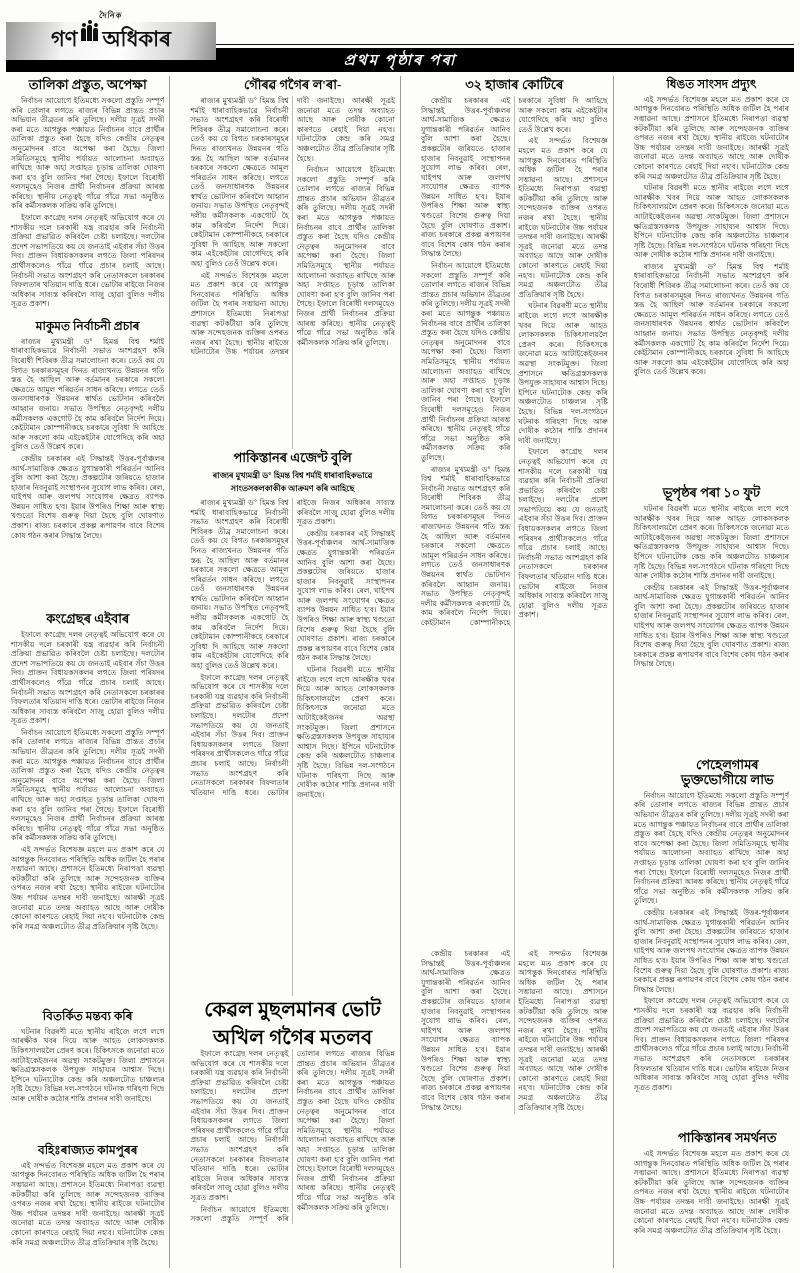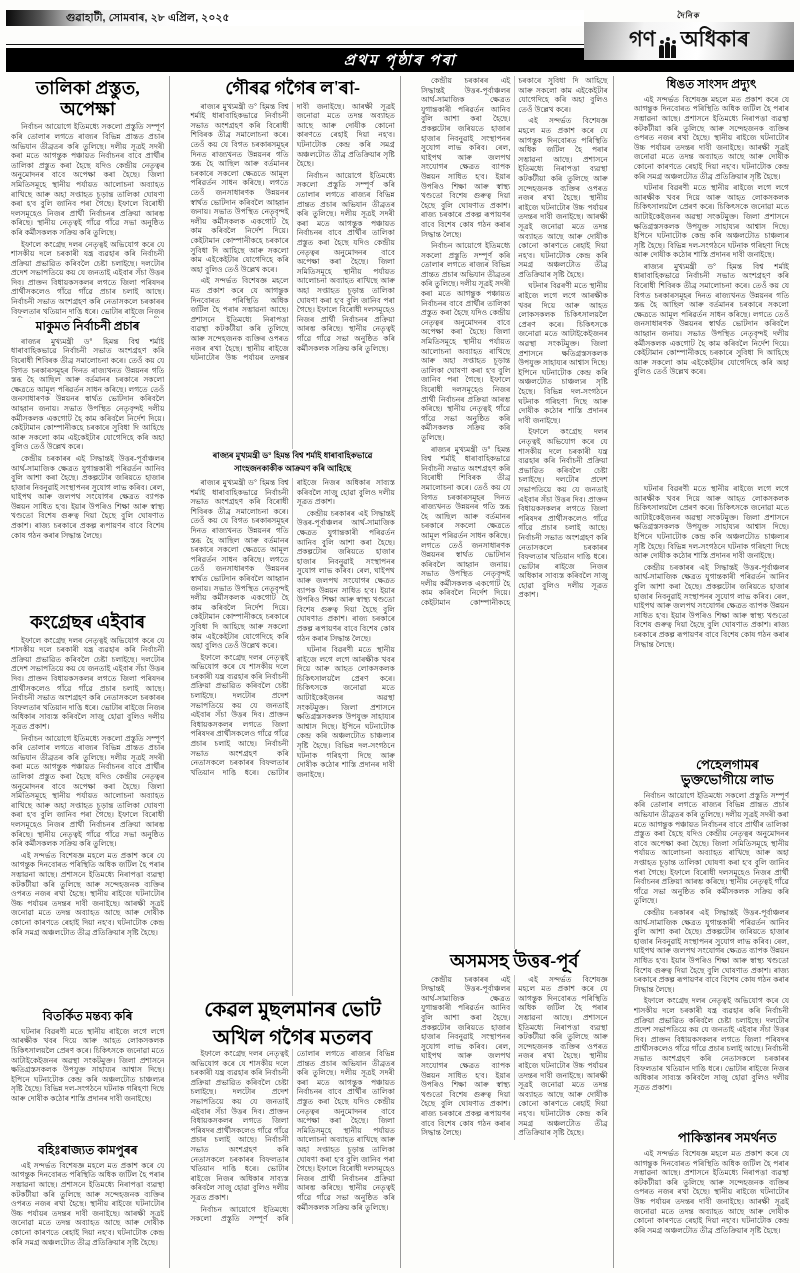--- a/index.html
+++ b/index.html
@@ -12,21 +12,21 @@
   .hdr { display:flex; align-items:flex-start; justify-content:space-between; height:38px; }
   .hdr-left { flex:1; display:flex; align-items:center; height:16px; margin-top:6px;
     background:linear-gradient(to right,#0a0a0a 0%,#555 6%,#e9e9e9 14%,#ffffff 30%);
   }
   .hdr-left .datetxt { margin-left:60px; font-size:10.5px; font-weight:bold; letter-spacing:.2px; }
   .masthead { width:210px; text-align:center; position:relative; }
   .masthead .daily { font-size:8px; font-weight:bold; letter-spacing:1px; display:inline-block; transform:skewX(-8deg); }
   .masthead .titlebar {
     margin-top:0; padding:1px 8px 2px 8px;
     background:linear-gradient(100deg,#9a9a9a 0%,#f4f4f4 28%,#ffffff 55%,#cfcfcf 85%,#8f8f8f 100%);
-    display:flex; align-items:flex-end; justify-content:center; gap:4px;
+    display:flex; align-items:flex-start; justify-content:center; gap:4px;
   }
   .masthead .t { font-size:21px; font-weight:bold; font-family:"Liberation Serif", serif; }
   .people-icon { display:inline-flex; align-items:flex-end; gap:1px; height:18px; }
   .people-icon i { display:block; width:5px; height:13px; background:#111; border-radius:2px 2px 0 0; position:relative; }
   .people-icon i::before { content:""; position:absolute; top:-5px; left:0.5px; width:4px; height:4px; border-radius:50%; background:#111; }
   .people-icon i:nth-child(2){ height:16px; }
   .hdr-right { flex:1; display:flex; align-items:center; justify-content:flex-end; height:16px; margin-top:6px; }
   .hdr-right .datetxt { font-size:10.5px; font-weight:bold; }
   .hdr-right .fade { width:48px; height:16px; background:linear-gradient(to right,#ffffff 0%,#bdbdbd 55%,#3c3c3c 100%); margin-left:6px; }
   .pagenum {
@@ -46,40 +46,37 @@
   .c1 { width:166px; }
   .c2 { width:234px; }
   .c3 { width:216px; }
   .c4 { width:184px; }
   section { overflow:hidden; display:flex; flex-direction:column; }
   h2.head {
     text-align:center; font-family:"Liberation Serif", serif; font-weight:bold;
     line-height:1.15; padding:2px 0 3px 0; color:#000;
   }
   .sz-xl { font-size:20px; }
-  .sz-lg { font-size:18px; }
+  .sz-lg { font-size:13px; }
   .sz-md { font-size:12px; }
   .sz-sm { font-size:13px;margin-left:32px; }
   .deck { text-align:center; font-size:8px; font-weight:bold; padding-bottom:3px; color:#000; }
   p.body {
     font-size:7.5px; line-height:9.6px; text-align:justify; color:#1c1c1c;
     text-indent:10px; margin-bottom:2px; word-break:break-word;
   }
   .two-col { column-count:2; column-gap:8px; column-rule:1px solid #bbb; }
   .fill { flex:1; overflow:hidden; }
 </style>
 </head>
 <body>
 
 <div class="page">
 
   <div class="hdr">
-    <div class="hdr-left">
-      <span class="datetxt">গুৱাহাটী, সোমবাৰ, ২৮ এপ্ৰিল, ২০২৫</span>
-    </div>
     <div class="masthead">
       <span class="daily">দৈনিক</span>
       <div class="titlebar">
         <span class="t">গণ</span>
         <span class="people-icon">
             <i></i>
             <i></i>
             <i></i>
           </span>
         <span class="t">অধিকাৰ</span>
@@ -132,68 +129,70 @@
     <div class="ncol c2">
       <section style="height:373px">
         <h2 class="head sz-lg">গৌৰৱ গগৈৰ ল'ৰা-</h2>
         <div class="fill two-col">
           <p class="body">ৰাজ্যৰ মুখ্যমন্ত্ৰী ড° হিমন্ত বিশ্ব শৰ্মাই ধাৰাবাহিকভাৱে নিৰ্বাচনী সভাত অংশগ্ৰহণ কৰি বিৰোধী শিবিৰক তীব্ৰ সমালোচনা কৰে। তেওঁ কয় যে বিগত চৰকাৰসমূহৰ দিনত ৰাজ্যখনত উন্নয়নৰ গতি স্তব্ধ হৈ আছিল আৰু বৰ্তমানৰ চৰকাৰে সকলো ক্ষেত্ৰতে আমূল পৰিৱৰ্তন সাধন কৰিছে। লগতে তেওঁ জনসাধাৰণক উন্নয়নৰ স্বাৰ্থত ভোটদান কৰিবলৈ আহ্বান জনায়। সভাত উপস্থিত নেতৃবৃন্দই দলীয় কৰ্মীসকলক একগোট হৈ কাম কৰিবলৈ নিৰ্দেশ দিয়ে। কেইটামান কোম্পানীকহে চৰকাৰে সুবিধা দি আহিছে আৰু সকলো কাম এইকেইটাৰ যোগেদিহে কৰি অহা বুলিও তেওঁ উল্লেখ কৰে।</p>
           <p class="body">এই সন্দৰ্ভত বিশেষজ্ঞ মহলে মত প্ৰকাশ কৰে যে আগন্তুক দিনবোৰত পৰিস্থিতি অধিক জটিল হৈ পৰাৰ সম্ভাৱনা আছে। প্ৰশাসনে ইতিমধ্যে নিৰাপত্তা ব্যৱস্থা কটকটীয়া কৰি তুলিছে আৰু সন্দেহজনক ব্যক্তিৰ ওপৰত নজৰ ৰখা হৈছে। স্থানীয় ৰাইজে ঘটনাটোৰ উচ্চ পৰ্যায়ৰ তদন্তৰ দাবী জনাইছে। আৰক্ষী সূত্ৰই জনোৱা মতে তদন্ত অব্যাহত আছে আৰু দোষীক কোনো কাৰণতে ৰেহাই দিয়া নহ'ব। ঘটনাটোক কেন্দ্ৰ কৰি সমগ্ৰ অঞ্চলটোত তীব্ৰ প্ৰতিক্ৰিয়াৰ সৃষ্টি হৈছে।</p>
           <p class="body">নিৰ্বাচন আয়োগে ইতিমধ্যে সকলো প্ৰস্তুতি সম্পূৰ্ণ কৰি তোলাৰ লগতে ৰাজ্যৰ বিভিন্ন প্ৰান্তত প্ৰচাৰ অভিযান তীব্ৰতৰ কৰি তুলিছে। দলীয় সূত্ৰই সদৰী কৰা মতে আগন্তুক পঞ্চায়ত নিৰ্বাচনৰ বাবে প্ৰাৰ্থীৰ তালিকা প্ৰস্তুত কৰা হৈছে যদিও কেন্দ্ৰীয় নেতৃত্বৰ অনুমোদনৰ বাবে অপেক্ষা কৰা হৈছে। জিলা সমিতিসমূহে স্থানীয় পৰ্যায়ত আলোচনা অব্যাহত ৰাখিছে আৰু অহা সপ্তাহত চূড়ান্ত তালিকা ঘোষণা কৰা হ'ব বুলি জানিব পৰা গৈছে। ইফালে বিৰোধী দলসমূহেও নিজৰ প্ৰাৰ্থী নিৰ্বাচনৰ প্ৰক্ৰিয়া আৰম্ভ কৰিছে। স্থানীয় নেতৃত্বই গাঁৱে গাঁৱে সভা অনুষ্ঠিত কৰি কৰ্মীসকলক সক্ৰিয় কৰি তুলিছে।</p>
         </div>
       </section>
       <section style="height:547px">
-        <div class="deck">ৰাজ্যৰ মুখ্যমন্ত্ৰী ড° হিমন্ত বিশ্ব শৰ্মাই ধাৰাবাহিকভাৱে সাংহজনকাকীক আক্ৰমণ কৰি আহিছে</div>
+        <h2 class="head sz-lg">পাকিস্তানৰ এজেণ্ট বুলি</h2>
+        <div class="deck">ৰাজ্যৰ মুখ্যমন্ত্ৰী ড° হিমন্ত বিশ্ব শৰ্মাই ধাৰাবাহিকভাৱে সাংতসকলকাকীক আক্ৰমণ কৰি আহিছে</div>
         <div class="fill two-col">
           <p class="body">ৰাজ্যৰ মুখ্যমন্ত্ৰী ড° হিমন্ত বিশ্ব শৰ্মাই ধাৰাবাহিকভাৱে নিৰ্বাচনী সভাত অংশগ্ৰহণ কৰি বিৰোধী শিবিৰক তীব্ৰ সমালোচনা কৰে। তেওঁ কয় যে বিগত চৰকাৰসমূহৰ দিনত ৰাজ্যখনত উন্নয়নৰ গতি স্তব্ধ হৈ আছিল আৰু বৰ্তমানৰ চৰকাৰে সকলো ক্ষেত্ৰতে আমূল পৰিৱৰ্তন সাধন কৰিছে। লগতে তেওঁ জনসাধাৰণক উন্নয়নৰ স্বাৰ্থত ভোটদান কৰিবলৈ আহ্বান জনায়। সভাত উপস্থিত নেতৃবৃন্দই দলীয় কৰ্মীসকলক একগোট হৈ কাম কৰিবলৈ নিৰ্দেশ দিয়ে। কেইটামান কোম্পানীকহে চৰকাৰে সুবিধা দি আহিছে আৰু সকলো কাম এইকেইটাৰ যোগেদিহে কৰি অহা বুলিও তেওঁ উল্লেখ কৰে।</p>
           <p class="body">ইফালে কংগ্ৰেছ দলৰ নেতৃত্বই অভিযোগ কৰে যে শাসকীয় দলে চৰকাৰী যন্ত্ৰ ব্যৱহাৰ কৰি নিৰ্বাচনী প্ৰক্ৰিয়া প্ৰভাৱিত কৰিবলৈ চেষ্টা চলাইছে। দলটোৰ প্ৰদেশ সভাপতিয়ে কয় যে জনতাই এইবাৰ সঁচা উত্তৰ দিব। প্ৰাক্তন বিধায়কসকলৰ লগতে জিলা পৰিষদৰ প্ৰাৰ্থীসকলেও গাঁৱে গাঁৱে প্ৰচাৰ চলাই আছে। নিৰ্বাচনী সভাত অংশগ্ৰহণ কৰি নেতাসকলে চৰকাৰৰ বিফলতাৰ খতিয়ান দাঙি ধৰে। ভোটাৰ ৰাইজে নিজৰ অধিকাৰ সাব্যস্ত কৰিবলৈ সাজু হোৱা বুলিও দলীয় সূত্ৰত প্ৰকাশ।</p>
           <p class="body">কেন্দ্ৰীয় চৰকাৰৰ এই সিদ্ধান্তই উত্তৰ-পূৰ্বাঞ্চলৰ আৰ্থ-সামাজিক ক্ষেত্ৰত যুগান্তকাৰী পৰিৱৰ্তন আনিব বুলি আশা কৰা হৈছে। প্ৰকল্পটোৰ জৰিয়তে হাজাৰ হাজাৰ নিবনুৱাই সংস্থাপনৰ সুযোগ লাভ কৰিব। ৰেল, ঘাইপথ আৰু জলপথ সংযোগৰ ক্ষেত্ৰত ব্যাপক উন্নয়ন সাধিত হ'ব। ইয়াৰ উপৰিও শিক্ষা আৰু স্বাস্থ্য খণ্ডতো বিশেষ গুৰুত্ব দিয়া হৈছে বুলি ঘোষণাত প্ৰকাশ। ৰাজ্য চৰকাৰে প্ৰকল্প ৰূপায়ণৰ বাবে বিশেষ কোষ গঠন কৰাৰ সিদ্ধান্ত লৈছে।</p>
           <p class="body">ঘটনাৰ বিৱৰণী মতে স্থানীয় ৰাইজে লগে লগে আৰক্ষীক খবৰ দিয়ে আৰু আহত লোকসকলক চিকিৎসালয়লৈ প্ৰেৰণ কৰে। চিকিৎসকে জনোৱা মতে আটাইকেইজনৰ অৱস্থা সংকটমুক্ত। জিলা প্ৰশাসনে ক্ষতিগ্ৰস্তসকলক উপযুক্ত সাহায্যৰ আশ্বাস দিছে। ইপিনে ঘটনাটোক কেন্দ্ৰ কৰি অঞ্চলটোত চাঞ্চল্যৰ সৃষ্টি হৈছে। বিভিন্ন দল-সংগঠনে ঘটনাক গৰিহণা দিছে আৰু দোষীক কঠোৰ শাস্তি প্ৰদানৰ দাবী জনাইছে।</p>
         </div>
       </section>
       <section style="flex:1">
         <h2 class="head sz-xl">কেৱল মুছলমানৰ ভোট</h2>
         <h2 class="head sz-xl" style="padding-bottom:0">অখিল গগৈৰ মতলব</h2>
         <div class="fill two-col">
           <p class="body">ইফালে কংগ্ৰেছ দলৰ নেতৃত্বই অভিযোগ কৰে যে শাসকীয় দলে চৰকাৰী যন্ত্ৰ ব্যৱহাৰ কৰি নিৰ্বাচনী প্ৰক্ৰিয়া প্ৰভাৱিত কৰিবলৈ চেষ্টা চলাইছে। দলটোৰ প্ৰদেশ সভাপতিয়ে কয় যে জনতাই এইবাৰ সঁচা উত্তৰ দিব। প্ৰাক্তন বিধায়কসকলৰ লগতে জিলা পৰিষদৰ প্ৰাৰ্থীসকলেও গাঁৱে গাঁৱে প্ৰচাৰ চলাই আছে। নিৰ্বাচনী সভাত অংশগ্ৰহণ কৰি নেতাসকলে চৰকাৰৰ বিফলতাৰ খতিয়ান দাঙি ধৰে। ভোটাৰ ৰাইজে নিজৰ অধিকাৰ সাব্যস্ত কৰিবলৈ সাজু হোৱা বুলিও দলীয় সূত্ৰত প্ৰকাশ।</p>
           <p class="body">নিৰ্বাচন আয়োগে ইতিমধ্যে সকলো প্ৰস্তুতি সম্পূৰ্ণ কৰি তোলাৰ লগতে ৰাজ্যৰ বিভিন্ন প্ৰান্তত প্ৰচাৰ অভিযান তীব্ৰতৰ কৰি তুলিছে। দলীয় সূত্ৰই সদৰী কৰা মতে আগন্তুক পঞ্চায়ত নিৰ্বাচনৰ বাবে প্ৰাৰ্থীৰ তালিকা প্ৰস্তুত কৰা হৈছে যদিও কেন্দ্ৰীয় নেতৃত্বৰ অনুমোদনৰ বাবে অপেক্ষা কৰা হৈছে। জিলা সমিতিসমূহে স্থানীয় পৰ্যায়ত আলোচনা অব্যাহত ৰাখিছে আৰু অহা সপ্তাহত চূড়ান্ত তালিকা ঘোষণা কৰা হ'ব বুলি জানিব পৰা গৈছে। ইফালে বিৰোধী দলসমূহেও নিজৰ প্ৰাৰ্থী নিৰ্বাচনৰ প্ৰক্ৰিয়া আৰম্ভ কৰিছে। স্থানীয় নেতৃত্বই গাঁৱে গাঁৱে সভা অনুষ্ঠিত কৰি কৰ্মীসকলক সক্ৰিয় কৰি তুলিছে।</p>
         </div>
       </section>
     </div>
 
     <div class="ncol c3">
       <section style="height:873px">
-        <div class="fill two-col">
-          <p class="body">কেন্দ্ৰীয় চৰকাৰৰ এই সিদ্ধান্তই উত্তৰ-পূৰ্বাঞ্চলৰ আৰ্থ-সামাজিক ক্ষেত্ৰত যুগান্তকাৰী পৰিৱৰ্তন আনিব বুলি আশা কৰা হৈছে। প্ৰকল্পটোৰ জৰিয়তে হাজাৰ হাজাৰ নিবনুৱাই সংস্থাপনৰ সুযোগ লাভ কৰিব। ৰেল, ঘাইপথ আৰু জলপথ সংযোগৰ ক্ষেত্ৰত ব্যাপক উন্নয়ন সাধিত হ'ব। ইয়াৰ উপৰিও শিক্ষা আৰু স্বাস্থ্য খণ্ডতো বিশেষ গুৰুত্ব দিয়া হৈছে বুলি ঘোষণাত প্ৰকাশ। ৰাজ্য চৰকাৰে প্ৰকল্প ৰূপায়ণৰ বাবে বিশেষ কোষ গঠন কৰাৰ সিদ্ধান্ত লৈছে।</p>
-          <p class="body">নিৰ্বাচন আয়োগে ইতিমধ্যে সকলো প্ৰস্তুতি সম্পূৰ্ণ কৰি তোলাৰ লগতে ৰাজ্যৰ বিভিন্ন প্ৰান্তত প্ৰচাৰ অভিযান তীব্ৰতৰ কৰি তুলিছে। দলীয় সূত্ৰই সদৰী কৰা মতে আগন্তুক পঞ্চায়ত নিৰ্বাচনৰ বাবে প্ৰাৰ্থীৰ তালিকা প্ৰস্তুত কৰা হৈছে যদিও কেন্দ্ৰীয় নেতৃত্বৰ অনুমোদনৰ বাবে অপেক্ষা কৰা হৈছে। জিলা সমিতিসমূহে স্থানীয় পৰ্যায়ত আলোচনা অব্যাহত ৰাখিছে আৰু অহা সপ্তাহত চূড়ান্ত তালিকা ঘোষণা কৰা হ'ব বুলি জানিব পৰা গৈছে। ইফালে বিৰোধী দলসমূহেও নিজৰ প্ৰাৰ্থী নিৰ্বাচনৰ প্ৰক্ৰিয়া আৰম্ভ কৰিছে। স্থানীয় নেতৃত্বই গাঁৱে গাঁৱে সভা অনুষ্ঠিত কৰি কৰ্মীসকলক সক্ৰিয় কৰি তুলিছে।</p>
-          <p class="body">ৰাজ্যৰ মুখ্যমন্ত্ৰী ড° হিমন্ত বিশ্ব শৰ্মাই ধাৰাবাহিকভাৱে নিৰ্বাচনী সভাত অংশগ্ৰহণ কৰি বিৰোধী শিবিৰক তীব্ৰ সমালোচনা কৰে। তেওঁ কয় যে বিগত চৰকাৰসমূহৰ দিনত ৰাজ্যখনত উন্নয়নৰ গতি স্তব্ধ হৈ আছিল আৰু বৰ্তমানৰ চৰকাৰে সকলো ক্ষেত্ৰতে আমূল পৰিৱৰ্তন সাধন কৰিছে। লগতে তেওঁ জনসাধাৰণক উন্নয়নৰ স্বাৰ্থত ভোটদান কৰিবলৈ আহ্বান জনায়। সভাত উপস্থিত নেতৃবৃন্দই দলীয় কৰ্মীসকলক একগোট হৈ কাম কৰিবলৈ নিৰ্দেশ দিয়ে। কেইটামান কোম্পানীকহে চৰকাৰে সুবিধা দি আহিছে আৰু সকলো কাম এইকেইটাৰ যোগেদিহে কৰি অহা বুলিও তেওঁ উল্লেখ কৰে।</p>
-          <p class="body">এই সন্দৰ্ভত বিশেষজ্ঞ মহলে মত প্ৰকাশ কৰে যে আগন্তুক দিনবোৰত পৰিস্থিতি অধিক জটিল হৈ পৰাৰ সম্ভাৱনা আছে। প্ৰশাসনে ইতিমধ্যে নিৰাপত্তা ব্যৱস্থা কটকটীয়া কৰি তুলিছে আৰু সন্দেহজনক ব্যক্তিৰ ওপৰত নজৰ ৰখা হৈছে। স্থানীয় ৰাইজে ঘটনাটোৰ উচ্চ পৰ্যায়ৰ তদন্তৰ দাবী জনাইছে। আৰক্ষী সূত্ৰই জনোৱা মতে তদন্ত অব্যাহত আছে আৰু দোষীক কোনো কাৰণতে ৰেহাই দিয়া নহ'ব। ঘটনাটোক কেন্দ্ৰ কৰি সমগ্ৰ অঞ্চলটোত তীব্ৰ প্ৰতিক্ৰিয়াৰ সৃষ্টি হৈছে।</p>
-          <p class="body">ঘটনাৰ বিৱৰণী মতে স্থানীয় ৰাইজে লগে লগে আৰক্ষীক খবৰ দিয়ে আৰু আহত লোকসকলক চিকিৎসালয়লৈ প্ৰেৰণ কৰে। চিকিৎসকে জনোৱা মতে আটাইকেইজনৰ অৱস্থা সংকটমুক্ত। জিলা প্ৰশাসনে ক্ষতিগ্ৰস্তসকলক উপযুক্ত সাহায্যৰ আশ্বাস দিছে। ইপিনে ঘটনাটোক কেন্দ্ৰ কৰি অঞ্চলটোত চাঞ্চল্যৰ সৃষ্টি হৈছে। বিভিন্ন দল-সংগঠনে ঘটনাক গৰিহণা দিছে আৰু দোষীক কঠোৰ শাস্তি প্ৰদানৰ দাবী জনাইছে।</p>
-          <p class="body">ইফালে কংগ্ৰেছ দলৰ নেতৃত্বই অভিযোগ কৰে যে শাসকীয় দলে চৰকাৰী যন্ত্ৰ ব্যৱহাৰ কৰি নিৰ্বাচনী প্ৰক্ৰিয়া প্ৰভাৱিত কৰিবলৈ চেষ্টা চলাইছে। দলটোৰ প্ৰদেশ সভাপতিয়ে কয় যে জনতাই এইবাৰ সঁচা উত্তৰ দিব। প্ৰাক্তন বিধায়কসকলৰ লগতে জিলা পৰিষদৰ প্ৰাৰ্থীসকলেও গাঁৱে গাঁৱে প্ৰচাৰ চলাই আছে। নিৰ্বাচনী সভাত অংশগ্ৰহণ কৰি নেতাসকলে চৰকাৰৰ বিফলতাৰ খতিয়ান দাঙি ধৰে। ভোটাৰ ৰাইজে নিজৰ অধিকাৰ সাব্যস্ত কৰিবলৈ সাজু হোৱা বুলিও দলীয় সূত্ৰত প্ৰকাশ।</p>
-        </div>
-      </section>
-      <section style="flex:1">
-        <h2 class="head sz-lg">অসমসহ উত্তৰ-পূৰ্ব</h2>
+        <h2 class="head sz-lg">৩২ হাজাৰ কোটিৰে</h2>
+        <div class="fill two-col">
+          <p class="body">কেন্দ্ৰীয় চৰকাৰৰ এই সিদ্ধান্তই উত্তৰ-পূৰ্বাঞ্চলৰ আৰ্থ-সামাজিক ক্ষেত্ৰত যুগান্তকাৰী পৰিৱৰ্তন আনিব বুলি আশা কৰা হৈছে। প্ৰকল্পটোৰ জৰিয়তে হাজাৰ হাজাৰ নিবনুৱাই সংস্থাপনৰ সুযোগ লাভ কৰিব। ৰেল, ঘাইপথ আৰু জলপথ সংযোগৰ ক্ষেত্ৰত ব্যাপক উন্নয়ন সাধিত হ'ব। ইয়াৰ উপৰিও শিক্ষা আৰু স্বাস্থ্য খণ্ডতো বিশেষ গুৰুত্ব দিয়া হৈছে বুলি ঘোষণাত প্ৰকাশ। ৰাজ্য চৰকাৰে প্ৰকল্প ৰূপায়ণৰ বাবে বিশেষ কোষ গঠন কৰাৰ সিদ্ধান্ত লৈছে।</p>
+          <p class="body">নিৰ্বাচন আয়োগে ইতিমধ্যে সকলো প্ৰস্তুতি সম্পূৰ্ণ কৰি তোলাৰ লগতে ৰাজ্যৰ বিভিন্ন প্ৰান্তত প্ৰচাৰ অভিযান তীব্ৰতৰ কৰি তুলিছে। দলীয় সূত্ৰই সদৰী কৰা মতে আগন্তুক পঞ্চায়ত নিৰ্বাচনৰ বাবে প্ৰাৰ্থীৰ তালিকা প্ৰস্তুত কৰা হৈছে যদিও কেন্দ্ৰীয় নেতৃত্বৰ অনুমোদনৰ বাবে অপেক্ষা কৰা হৈছে। জিলা সমিতিসমূহে স্থানীয় পৰ্যায়ত আলোচনা অব্যাহত ৰাখিছে আৰু অহা সপ্তাহত চূড়ান্ত তালিকা ঘোষণা কৰা হ'ব বুলি জানিব পৰা গৈছে। ইফালে বিৰোধী দলসমূহেও নিজৰ প্ৰাৰ্থী নিৰ্বাচনৰ প্ৰক্ৰিয়া আৰম্ভ কৰিছে। স্থানীয় নেতৃত্বই গাঁৱে গাঁৱে সভা অনুষ্ঠিত কৰি কৰ্মীসকলক সক্ৰিয় কৰি তুলিছে।</p>
+          <p class="body">ৰাজ্যৰ মুখ্যমন্ত্ৰী ড° হিমন্ত বিশ্ব শৰ্মাই ধাৰাবাহিকভাৱে নিৰ্বাচনী সভাত অংশগ্ৰহণ কৰি বিৰোধী শিবিৰক তীব্ৰ সমালোচনা কৰে। তেওঁ কয় যে বিগত চৰকাৰসমূহৰ দিনত ৰাজ্যখনত উন্নয়নৰ গতি স্তব্ধ হৈ আছিল আৰু বৰ্তমানৰ চৰকাৰে সকলো ক্ষেত্ৰতে আমূল পৰিৱৰ্তন সাধন কৰিছে। লগতে তেওঁ জনসাধাৰণক উন্নয়নৰ স্বাৰ্থত ভোটদান কৰিবলৈ আহ্বান জনায়। সভাত উপস্থিত নেতৃবৃন্দই দলীয় কৰ্মীসকলক একগোট হৈ কাম কৰিবলৈ নিৰ্দেশ দিয়ে। কেইটামান কোম্পানীকহে চৰকাৰে সুবিধা দি আহিছে আৰু সকলো কাম এইকেইটাৰ যোগেদিহে কৰি অহা বুলিও তেওঁ উল্লেখ কৰে।</p>
+          <p class="body">এই সন্দৰ্ভত বিশেষজ্ঞ মহলে মত প্ৰকাশ কৰে যে আগন্তুক দিনবোৰত পৰিস্থিতি অধিক জটিল হৈ পৰাৰ সম্ভাৱনা আছে। প্ৰশাসনে ইতিমধ্যে নিৰাপত্তা ব্যৱস্থা কটকটীয়া কৰি তুলিছে আৰু সন্দেহজনক ব্যক্তিৰ ওপৰত নজৰ ৰখা হৈছে। স্থানীয় ৰাইজে ঘটনাটোৰ উচ্চ পৰ্যায়ৰ তদন্তৰ দাবী জনাইছে। আৰক্ষী সূত্ৰই জনোৱা মতে তদন্ত অব্যাহত আছে আৰু দোষীক কোনো কাৰণতে ৰেহাই দিয়া নহ'ব। ঘটনাটোক কেন্দ্ৰ কৰি সমগ্ৰ অঞ্চলটোত তীব্ৰ প্ৰতিক্ৰিয়াৰ সৃষ্টি হৈছে।</p>
+          <p class="body">ঘটনাৰ বিৱৰণী মতে স্থানীয় ৰাইজে লগে লগে আৰক্ষীক খবৰ দিয়ে আৰু আহত লোকসকলক চিকিৎসালয়লৈ প্ৰেৰণ কৰে। চিকিৎসকে জনোৱা মতে আটাইকেইজনৰ অৱস্থা সংকটমুক্ত। জিলা প্ৰশাসনে ক্ষতিগ্ৰস্তসকলক উপযুক্ত সাহায্যৰ আশ্বাস দিছে। ইপিনে ঘটনাটোক কেন্দ্ৰ কৰি অঞ্চলটোত চাঞ্চল্যৰ সৃষ্টি হৈছে। বিভিন্ন দল-সংগঠনে ঘটনাক গৰিহণা দিছে আৰু দোষীক কঠোৰ শাস্তি প্ৰদানৰ দাবী জনাইছে।</p>
+          <p class="body">ইফালে কংগ্ৰেছ দলৰ নেতৃত্বই অভিযোগ কৰে যে শাসকীয় দলে চৰকাৰী যন্ত্ৰ ব্যৱহাৰ কৰি নিৰ্বাচনী প্ৰক্ৰিয়া প্ৰভাৱিত কৰিবলৈ চেষ্টা চলাইছে। দলটোৰ প্ৰদেশ সভাপতিয়ে কয় যে জনতাই এইবাৰ সঁচা উত্তৰ দিব। প্ৰাক্তন বিধায়কসকলৰ লগতে জিলা পৰিষদৰ প্ৰাৰ্থীসকলেও গাঁৱে গাঁৱে প্ৰচাৰ চলাই আছে। নিৰ্বাচনী সভাত অংশগ্ৰহণ কৰি নেতাসকলে চৰকাৰৰ বিফলতাৰ খতিয়ান দাঙি ধৰে। ভোটাৰ ৰাইজে নিজৰ অধিকাৰ সাব্যস্ত কৰিবলৈ সাজু হোৱা বুলিও দলীয় সূত্ৰত প্ৰকাশ।</p>
+        </div>
+      </section>
+      <section style="flex:1">
         <div class="fill two-col">
           <p class="body">কেন্দ্ৰীয় চৰকাৰৰ এই সিদ্ধান্তই উত্তৰ-পূৰ্বাঞ্চলৰ আৰ্থ-সামাজিক ক্ষেত্ৰত যুগান্তকাৰী পৰিৱৰ্তন আনিব বুলি আশা কৰা হৈছে। প্ৰকল্পটোৰ জৰিয়তে হাজাৰ হাজাৰ নিবনুৱাই সংস্থাপনৰ সুযোগ লাভ কৰিব। ৰেল, ঘাইপথ আৰু জলপথ সংযোগৰ ক্ষেত্ৰত ব্যাপক উন্নয়ন সাধিত হ'ব। ইয়াৰ উপৰিও শিক্ষা আৰু স্বাস্থ্য খণ্ডতো বিশেষ গুৰুত্ব দিয়া হৈছে বুলি ঘোষণাত প্ৰকাশ। ৰাজ্য চৰকাৰে প্ৰকল্প ৰূপায়ণৰ বাবে বিশেষ কোষ গঠন কৰাৰ সিদ্ধান্ত লৈছে।</p>
           <p class="body">এই সন্দৰ্ভত বিশেষজ্ঞ মহলে মত প্ৰকাশ কৰে যে আগন্তুক দিনবোৰত পৰিস্থিতি অধিক জটিল হৈ পৰাৰ সম্ভাৱনা আছে। প্ৰশাসনে ইতিমধ্যে নিৰাপত্তা ব্যৱস্থা কটকটীয়া কৰি তুলিছে আৰু সন্দেহজনক ব্যক্তিৰ ওপৰত নজৰ ৰখা হৈছে। স্থানীয় ৰাইজে ঘটনাটোৰ উচ্চ পৰ্যায়ৰ তদন্তৰ দাবী জনাইছে। আৰক্ষী সূত্ৰই জনোৱা মতে তদন্ত অব্যাহত আছে আৰু দোষীক কোনো কাৰণতে ৰেহাই দিয়া নহ'ব। ঘটনাটোক কেন্দ্ৰ কৰি সমগ্ৰ অঞ্চলটোত তীব্ৰ প্ৰতিক্ৰিয়াৰ সৃষ্টি হৈছে।</p>
         </div>
       </section>
     </div>
 
     <div class="ncol c4">
       <section style="height:408px">
         <h2 class="head sz-md">ধিঙত সাংসদ প্ৰদ্যুৎ</h2>
         <div class="fill">
           <p class="body">এই সন্দৰ্ভত বিশেষজ্ঞ মহলে মত প্ৰকাশ কৰে যে আগন্তুক দিনবোৰত পৰিস্থিতি অধিক জটিল হৈ পৰাৰ সম্ভাৱনা আছে। প্ৰশাসনে ইতিমধ্যে নিৰাপত্তা ব্যৱস্থা কটকটীয়া কৰি তুলিছে আৰু সন্দেহজনক ব্যক্তিৰ ওপৰত নজৰ ৰখা হৈছে। স্থানীয় ৰাইজে ঘটনাটোৰ উচ্চ পৰ্যায়ৰ তদন্তৰ দাবী জনাইছে। আৰক্ষী সূত্ৰই জনোৱা মতে তদন্ত অব্যাহত আছে আৰু দোষীক কোনো কাৰণতে ৰেহাই দিয়া নহ'ব। ঘটনাটোক কেন্দ্ৰ কৰি সমগ্ৰ অঞ্চলটোত তীব্ৰ প্ৰতিক্ৰিয়াৰ সৃষ্টি হৈছে।</p>
           <p class="body">ঘটনাৰ বিৱৰণী মতে স্থানীয় ৰাইজে লগে লগে আৰক্ষীক খবৰ দিয়ে আৰু আহত লোকসকলক চিকিৎসালয়লৈ প্ৰেৰণ কৰে। চিকিৎসকে জনোৱা মতে আটাইকেইজনৰ অৱস্থা সংকটমুক্ত। জিলা প্ৰশাসনে ক্ষতিগ্ৰস্তসকলক উপযুক্ত সাহায্যৰ আশ্বাস দিছে। ইপিনে ঘটনাটোক কেন্দ্ৰ কৰি অঞ্চলটোত চাঞ্চল্যৰ সৃষ্টি হৈছে। বিভিন্ন দল-সংগঠনে ঘটনাক গৰিহণা দিছে আৰু দোষীক কঠোৰ শাস্তি প্ৰদানৰ দাবী জনাইছে।</p>
           <p class="body">ৰাজ্যৰ মুখ্যমন্ত্ৰী ড° হিমন্ত বিশ্ব শৰ্মাই ধাৰাবাহিকভাৱে নিৰ্বাচনী সভাত অংশগ্ৰহণ কৰি বিৰোধী শিবিৰক তীব্ৰ সমালোচনা কৰে। তেওঁ কয় যে বিগত চৰকাৰসমূহৰ দিনত ৰাজ্যখনত উন্নয়নৰ গতি স্তব্ধ হৈ আছিল আৰু বৰ্তমানৰ চৰকাৰে সকলো ক্ষেত্ৰতে আমূল পৰিৱৰ্তন সাধন কৰিছে। লগতে তেওঁ জনসাধাৰণক উন্নয়নৰ স্বাৰ্থত ভোটদান কৰিবলৈ আহ্বান জনায়। সভাত উপস্থিত নেতৃবৃন্দই দলীয় কৰ্মীসকলক একগোট হৈ কাম কৰিবলৈ নিৰ্দেশ দিয়ে। কেইটামান কোম্পানীকহে চৰকাৰে সুবিধা দি আহিছে আৰু সকলো কাম এইকেইটাৰ যোগেদিহে কৰি অহা বুলিও তেওঁ উল্লেখ কৰে।</p>
         </div>
       </section>
       <section style="height:272px">
+        <h2 class="head sz-lg">ভূপৃষ্ঠৰ পৰা ১০ ফুট</h2>
         <div class="fill">
           <p class="body">ঘটনাৰ বিৱৰণী মতে স্থানীয় ৰাইজে লগে লগে আৰক্ষীক খবৰ দিয়ে আৰু আহত লোকসকলক চিকিৎসালয়লৈ প্ৰেৰণ কৰে। চিকিৎসকে জনোৱা মতে আটাইকেইজনৰ অৱস্থা সংকটমুক্ত। জিলা প্ৰশাসনে ক্ষতিগ্ৰস্তসকলক উপযুক্ত সাহায্যৰ আশ্বাস দিছে। ইপিনে ঘটনাটোক কেন্দ্ৰ কৰি অঞ্চলটোত চাঞ্চল্যৰ সৃষ্টি হৈছে। বিভিন্ন দল-সংগঠনে ঘটনাক গৰিহণা দিছে আৰু দোষীক কঠোৰ শাস্তি প্ৰদানৰ দাবী জনাইছে।</p>
           <p class="body">কেন্দ্ৰীয় চৰকাৰৰ এই সিদ্ধান্তই উত্তৰ-পূৰ্বাঞ্চলৰ আৰ্থ-সামাজিক ক্ষেত্ৰত যুগান্তকাৰী পৰিৱৰ্তন আনিব বুলি আশা কৰা হৈছে। প্ৰকল্পটোৰ জৰিয়তে হাজাৰ হাজাৰ নিবনুৱাই সংস্থাপনৰ সুযোগ লাভ কৰিব। ৰেল, ঘাইপথ আৰু জলপথ সংযোগৰ ক্ষেত্ৰত ব্যাপক উন্নয়ন সাধিত হ'ব। ইয়াৰ উপৰিও শিক্ষা আৰু স্বাস্থ্য খণ্ডতো বিশেষ গুৰুত্ব দিয়া হৈছে বুলি ঘোষণাত প্ৰকাশ। ৰাজ্য চৰকাৰে প্ৰকল্প ৰূপায়ণৰ বাবে বিশেষ কোষ গঠন কৰাৰ সিদ্ধান্ত লৈছে।</p>
         </div>
       </section>
       <section style="height:373px">
         <h2 class="head sz-sm">পেহেলগামৰ ভুক্তভোগীয়ে লাভ</h2>
         <div class="fill">
           <p class="body">নিৰ্বাচন আয়োগে ইতিমধ্যে সকলো প্ৰস্তুতি সম্পূৰ্ণ কৰি তোলাৰ লগতে ৰাজ্যৰ বিভিন্ন প্ৰান্তত প্ৰচাৰ অভিযান তীব্ৰতৰ কৰি তুলিছে। দলীয় সূত্ৰই সদৰী কৰা মতে আগন্তুক পঞ্চায়ত নিৰ্বাচনৰ বাবে প্ৰাৰ্থীৰ তালিকা প্ৰস্তুত কৰা হৈছে যদিও কেন্দ্ৰীয় নেতৃত্বৰ অনুমোদনৰ বাবে অপেক্ষা কৰা হৈছে। জিলা সমিতিসমূহে স্থানীয় পৰ্যায়ত আলোচনা অব্যাহত ৰাখিছে আৰু অহা সপ্তাহত চূড়ান্ত তালিকা ঘোষণা কৰা হ'ব বুলি জানিব পৰা গৈছে। ইফালে বিৰোধী দলসমূহেও নিজৰ প্ৰাৰ্থী নিৰ্বাচনৰ প্ৰক্ৰিয়া আৰম্ভ কৰিছে। স্থানীয় নেতৃত্বই গাঁৱে গাঁৱে সভা অনুষ্ঠিত কৰি কৰ্মীসকলক সক্ৰিয় কৰি তুলিছে।</p>
           <p class="body">কেন্দ্ৰীয় চৰকাৰৰ এই সিদ্ধান্তই উত্তৰ-পূৰ্বাঞ্চলৰ আৰ্থ-সামাজিক ক্ষেত্ৰত যুগান্তকাৰী পৰিৱৰ্তন আনিব বুলি আশা কৰা হৈছে। প্ৰকল্পটোৰ জৰিয়তে হাজাৰ হাজাৰ নিবনুৱাই সংস্থাপনৰ সুযোগ লাভ কৰিব। ৰেল, ঘাইপথ আৰু জলপথ সংযোগৰ ক্ষেত্ৰত ব্যাপক উন্নয়ন সাধিত হ'ব। ইয়াৰ উপৰিও শিক্ষা আৰু স্বাস্থ্য খণ্ডতো বিশেষ গুৰুত্ব দিয়া হৈছে বুলি ঘোষণাত প্ৰকাশ। ৰাজ্য চৰকাৰে প্ৰকল্প ৰূপায়ণৰ বাবে বিশেষ কোষ গঠন কৰাৰ সিদ্ধান্ত লৈছে।</p>

